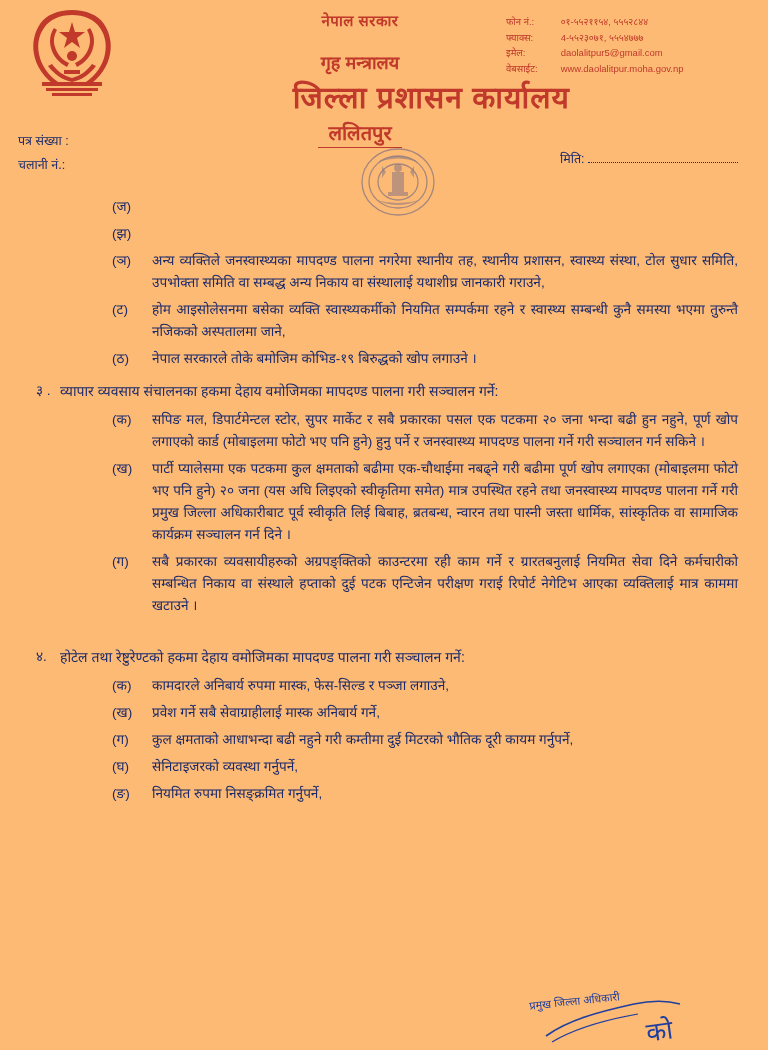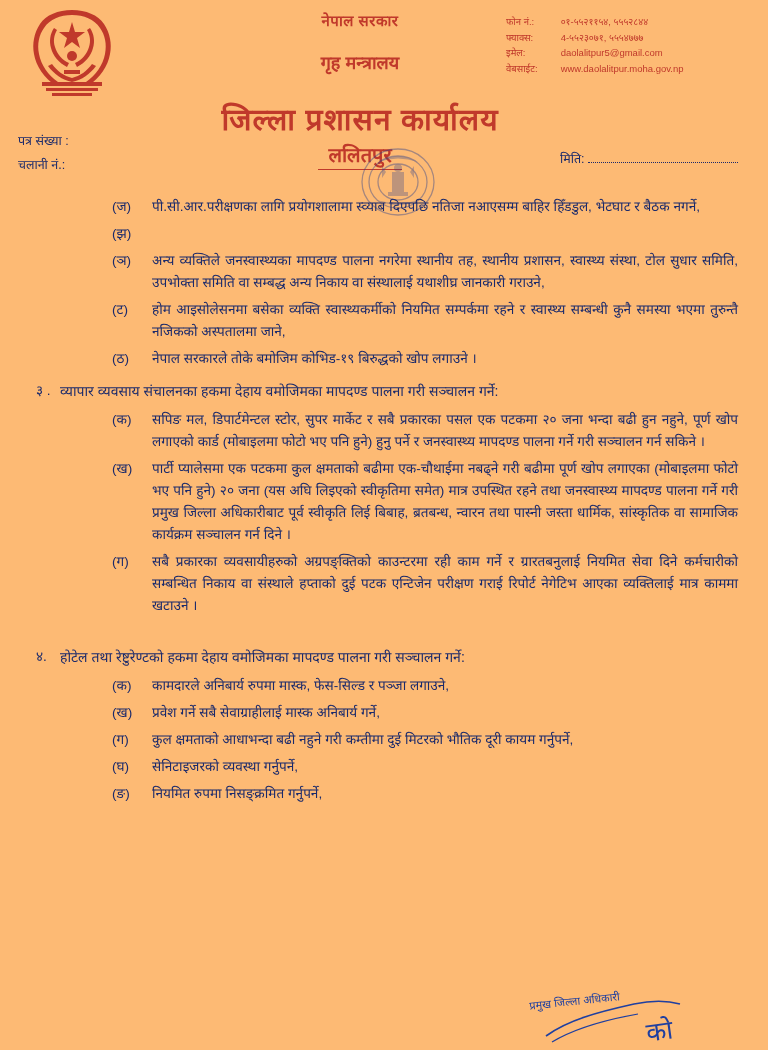--- a/index.html
+++ b/index.html
@@ -52,23 +52,24 @@
   }
   .hc-min {
     font-size: 18px;
     font-weight: bold;
     margin-top: 20px;
     color: #c0392b;
   }
   .hc-office {
     font-size: 30px;
     font-weight: bold;
-    margin-top: 24px;
+    margin-top: 2px;
     letter-spacing: 1px;
     color: #c0392b;
+    text-align: right;
   }
   .hc-place {
     font-size: 20px;
     font-weight: bold;
     margin-top: 2px;
     color: #c0392b;
     display: inline-block;
     border-bottom: 1.5px solid #c0392b;
     padding: 0 10px 1px 10px;
   }
@@ -268,21 +269,20 @@
         <path d="M24 58 q22 10 44 0 q-22 6 -44 0z"></path>
         <path d="M26 20 q20 -12 40 0 q-20 -7 -40 0z"></path>
       </g>
     </svg>
   </div>
 
   <div class="content">
 
     <div class="row sub">
       <span class="marker">(ज)</span>
-      <span class="text">पी.सी.आर.परीक्षणका लागि प्रयोगशालामा स्व्याब दिएपछि नतिजा नआएसम्म बाहिर हिँडडुल, भेटघाट र बैठक नगर्ने,</span>
     </div>
     <div class="row sub">
       <span class="marker">(झ)</span>
     </div>
     <div class="row sub">
       <span class="marker">(ञ)</span>
       <span class="text">अन्य व्यक्तिले जनस्वास्थ्यका मापदण्ड पालना नगरेमा स्थानीय तह, स्थानीय प्रशासन, स्वास्थ्य संस्था, टोल सुधार समिति, उपभोक्ता समिति वा सम्बद्ध अन्य निकाय वा संस्थालाई यथाशीघ्र जानकारी गराउने,</span>
     </div>
     <div class="row sub">
       <span class="marker">(ट)</span>

